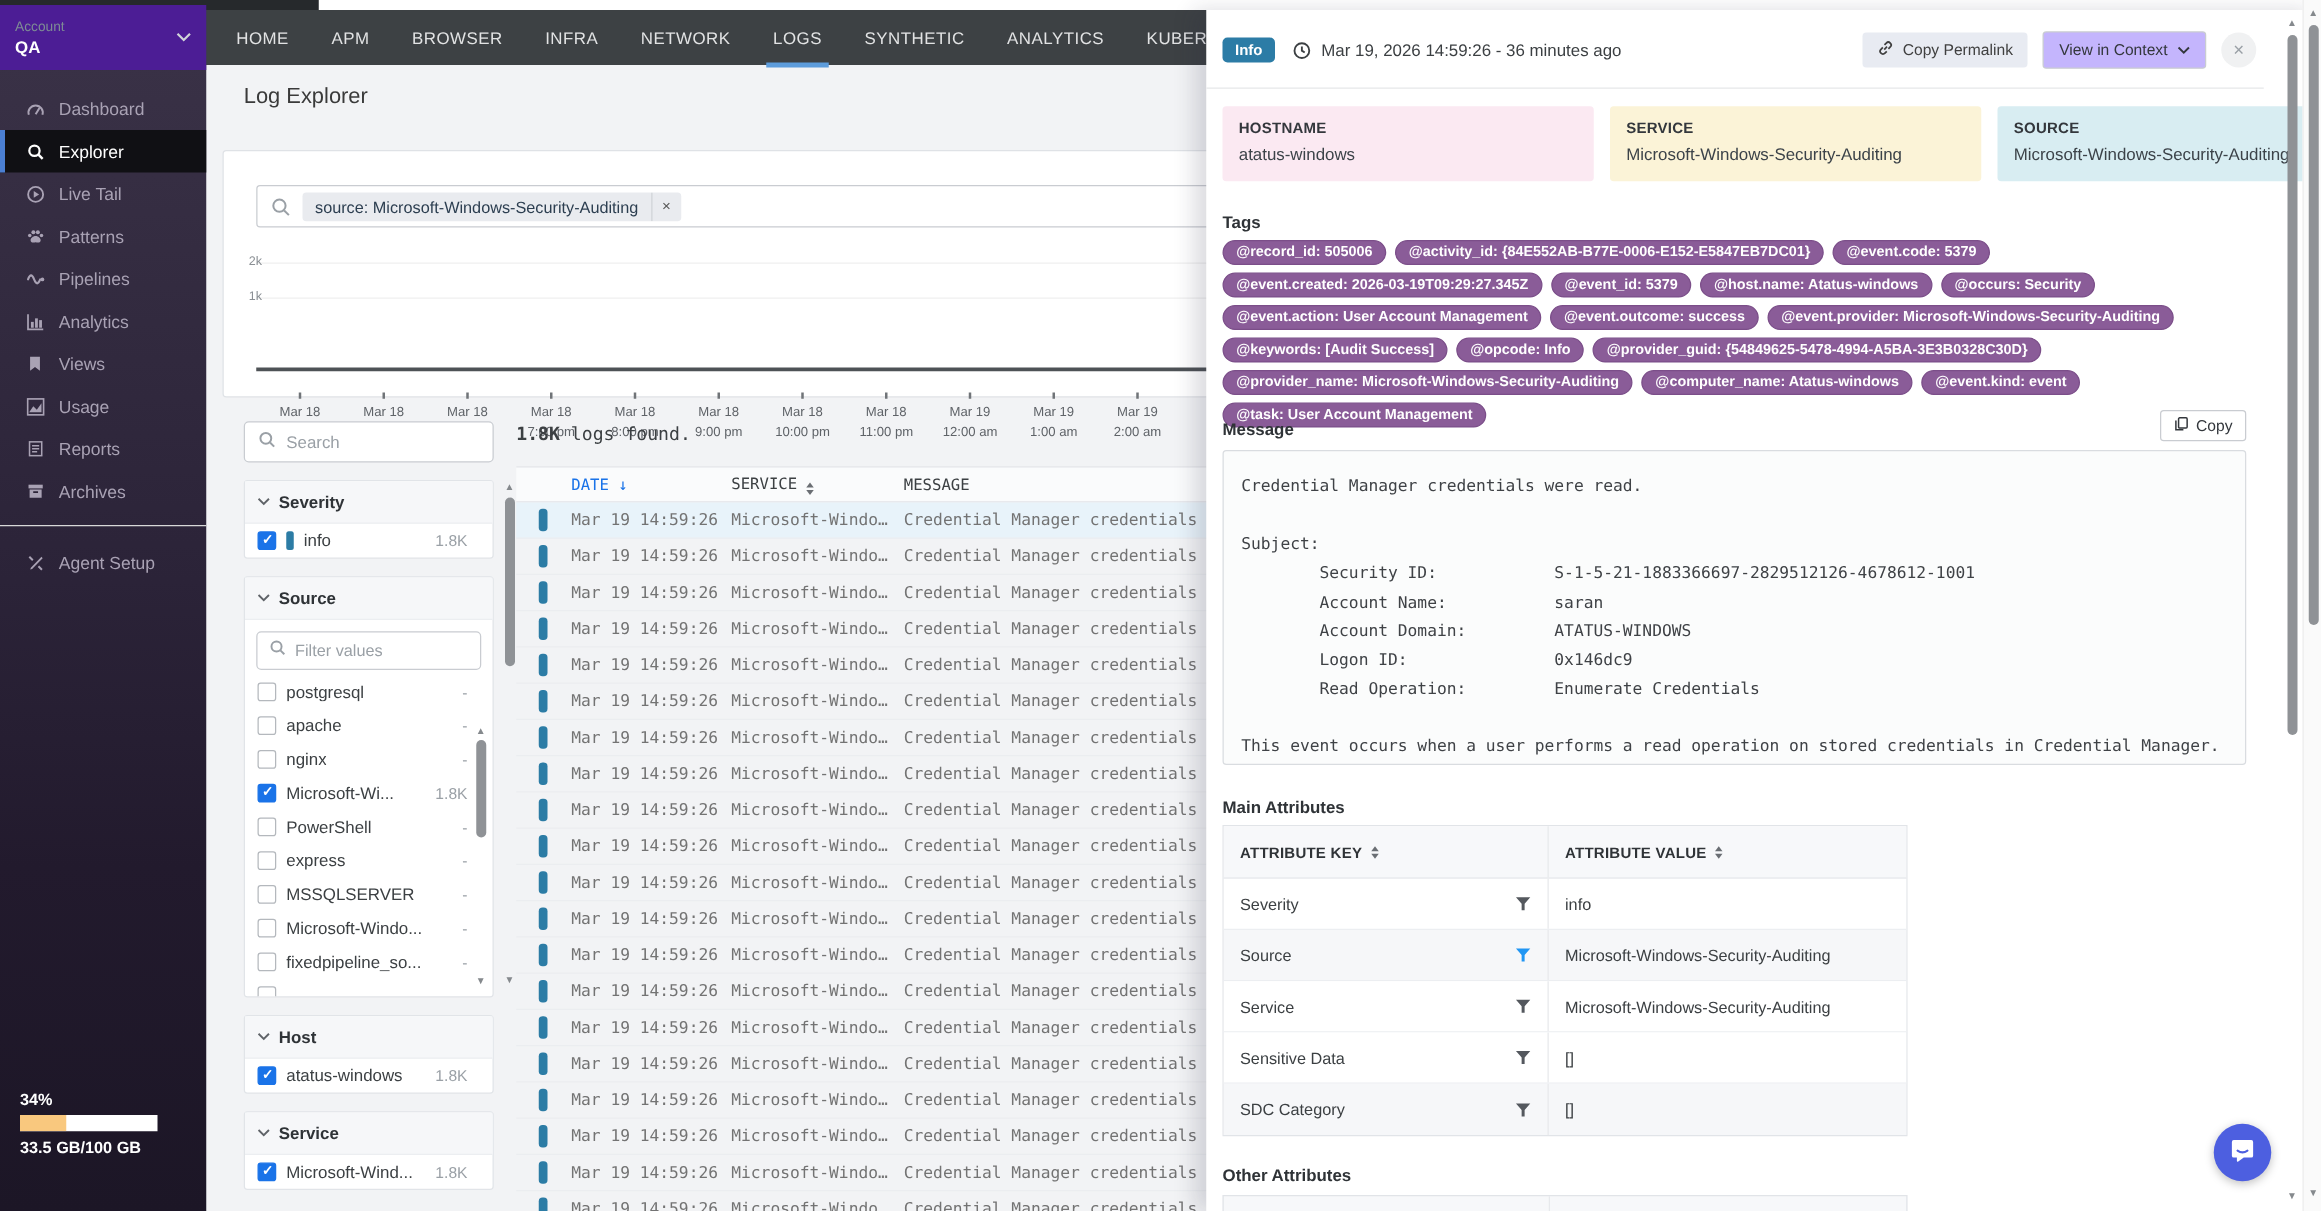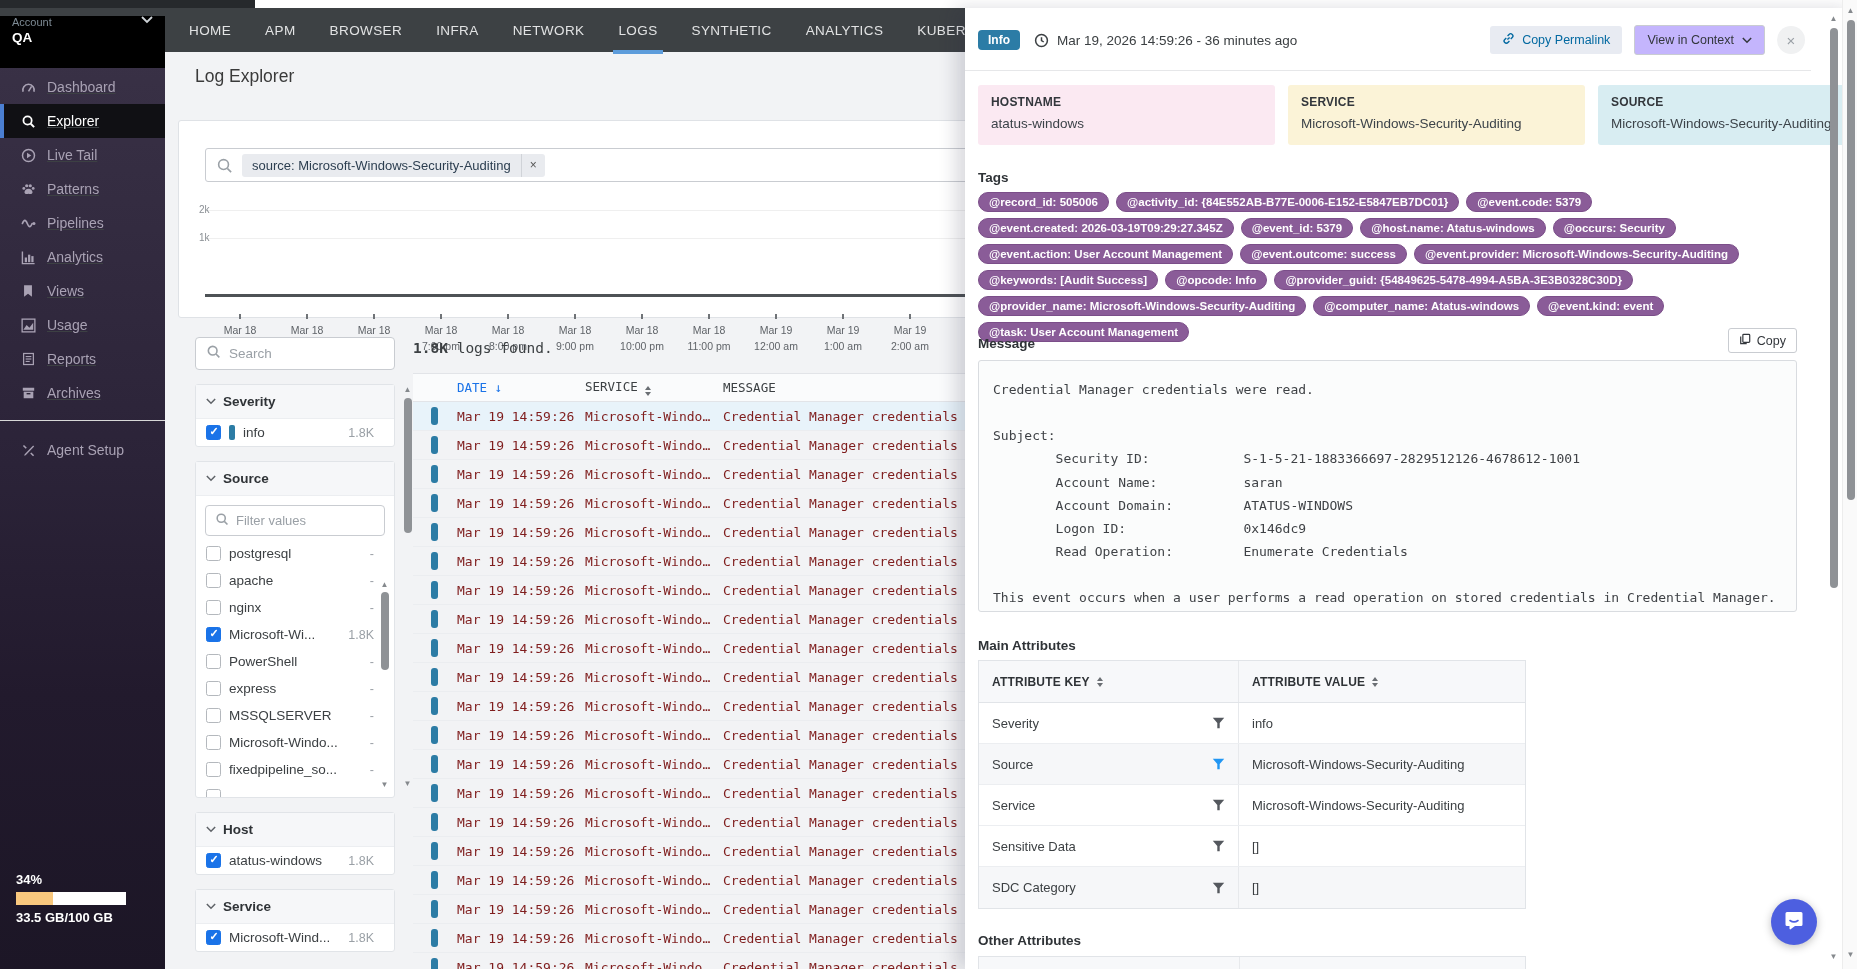--- a/index.html
+++ b/index.html
@@ -9,32 +9,32 @@
     font-family:"Liberation Sans", sans-serif;
     background:#f2f3f5; color:#3c4043;
   }
 
   
   .strip { position:absolute; top:0; left:0; width:100%; height:8px; background:#ffffff; z-index:1; }
   .strip-dark { position:absolute; top:0; left:0; width:255px; height:8px; background:#26292c; z-index:2; }
 
   
   .nav { position:absolute; top:8px; left:0; width:100%; height:44px; background:#3d4144; z-index:2; display:flex; align-items:stretch; padding-left:172px; }
-  .account { position:absolute; top:16px; left:0; width:165px; height:52px; background:#000000; z-index:3; display:flex; padding:0 12px; cursor:pointer; }
+  .account { position:absolute; top:4px; left:0; width:165px; height:52px; background:#4c1d95; z-index:3; display:flex; align-items:center; padding:0 12px; cursor:pointer; }
   .acc-label { font-size:11px; color:#7e8b95; margin-bottom:2px; }
   .acc-value { font-size:13.5px; color:#ffffff; font-weight:bold; }
   .acc-chev { margin-left:auto; color:#cfd4d8; display:flex; }
   .nav-items { display:flex; align-items:stretch; }
   .nav-item { display:flex; align-items:center; padding:0 17px; font-size:13.5px; letter-spacing:.4px; color:#e2e3e4; position:relative; cursor:pointer; white-space:nowrap; }
   .nav-item.active::after { content:""; position:absolute; left:12px; right:12px; bottom:-2px; height:4px; background:#5d9cdb; }
 
   
   .sidebar { position:absolute; top:52px; left:0; width:165px; bottom:0; z-index:2;
     background:linear-gradient(180deg,#393146 0%, #2b2338 45%, #221a2d 70%, #1c1626 100%); }
-  .side-items { padding-top:18px;text-decoration:underline; }
+  .side-items { padding-top:18px; }
   .side-item { display:flex; align-items:center; gap:11px; padding:9px 16px; color:#a9a2b4; font-size:14px; cursor:pointer; border-left:4px solid transparent; }
   .side-item .icn { display:flex; width:16px; justify-content:center; color:#a9a2b4; }
   .side-item.active { background:#101014; color:#ffffff; border-left-color:#4b7fd2; }
   .side-item.active .icn { color:#ffffff; }
   .side-divider { height:1px; background:#d8d8d8; margin:10px 0; }
   .side-item.agent { margin-top:12px; }
   .storage { position:absolute; left:16px; bottom:44px; width:130px; color:#ffffff; }
   .storage .pct { font-weight:bold; font-size:13px; margin-bottom:5px; }
   .storage .bar { width:110px; height:13px; background:#ffffff; overflow:hidden; }
   .storage .fill { height:100%; background:#f9c87e; }
@@ -92,32 +92,32 @@
   .lhead, .lrow { display:flex; align-items:center; height:29px; font-family:"DejaVu Sans Mono",monospace; font-size:13px; }
   .lhead { border-top:1px solid #e2e4e8; border-bottom:1px solid #e2e4e8; background:#fafbfc; font-weight:normal; font-size:12.5px; color:#3c4043; }
   .c-pill { width:44px; flex:0 0 44px; display:flex; padding-left:18px; }
   .c-date { width:128px; flex:0 0 128px; }
   .c-serv { width:138px; flex:0 0 138px; }
   .c-msg  { flex:1; overflow:hidden; white-space:nowrap; }
   .lhead .c-date { color:#1a73e8; }
   .sort-stack { display:inline-flex; flex-direction:column; gap:2px; margin-left:7px; vertical-align:1px; }
   .tri-up { width:0; height:0; border-left:3.5px solid transparent; border-right:3.5px solid transparent; border-bottom:4.5px solid #6a6e73; }
   .tri-down { width:0; height:0; border-left:3.5px solid transparent; border-right:3.5px solid transparent; border-top:4.5px solid #6a6e73; }
-  .lrow { border-bottom:1px solid #ebedf0; color:#7f1d1d; cursor:pointer; }
+  .lrow { border-bottom:1px solid #ebedf0; color:#737373; cursor:pointer; }
   .lrow.selected { background:#e8f3fa; }
   .rowpill { width:7px; height:18px; border-radius:3px; background:#2c7ca5; }
 
   
   .panel { position:absolute; top:8px; left:965px; right:0; bottom:0; background:#ffffff; z-index:5; box-shadow:-10px 0 16px rgba(40,40,60,.16); overflow:hidden; }
   .p-head { position:absolute; top:12px; left:13px; right:52px; height:40px; display:flex; align-items:center; }
   .sev-badge { background:#2c7ca6; color:#fff; font-weight:bold; font-size:12px; padding:3px 10px; border-radius:4px; }
   .clock { display:flex; margin:0 8px 0 14px; color:#3c4043; }
   .ts { font-size:13.5px; color:#3c4043; }
   .p-actions { margin-left:auto; display:flex; align-items:center; gap:12px; }
-  .btn-permalink { display:flex; align-items:center; gap:7px; background:#e8ebf2; border-radius:3px; padding:6px 12px; font-size:12.5px; color:#0369a1; cursor:pointer; }
+  .btn-permalink { display:flex; align-items:center; gap:7px; background:#e8ebf2; border-radius:3px; padding:6px 12px; font-size:12.5px; color:#404040; cursor:pointer; }
   .btn-context { display:flex; align-items:center; gap:8px; background:#c4b5fd; border:1px solid #c9ccd1; border-radius:3px; padding:7px 12px; font-size:12.5px; color:#33373c; cursor:pointer; }
   .btn-close { width:28px; height:28px; border-radius:50%; background:#f0f1f2; color:#9aa0a6; font-size:15px; display:flex; align-items:center; justify-content:center; cursor:pointer; }
   .p-divider { position:absolute; top:62px; left:0; right:46px; height:1px; background:#e6e7e9; }
 
   .cards { position:absolute; top:77px; left:13px; display:flex; gap:13px; }
   .card { width:297px; height:60px; border-radius:3px; padding:10px 13px; position:relative; }
   .card .clab { font-weight:bold; font-size:12px; color:#33373c; letter-spacing:.2px; }
   .card .cval { font-size:13.5px; color:#3c4349; margin-top:7px; white-space:nowrap; }
   .card.pink { background:#fbe9f2; }
   .card.yellow { background:#fbf3d7; }

